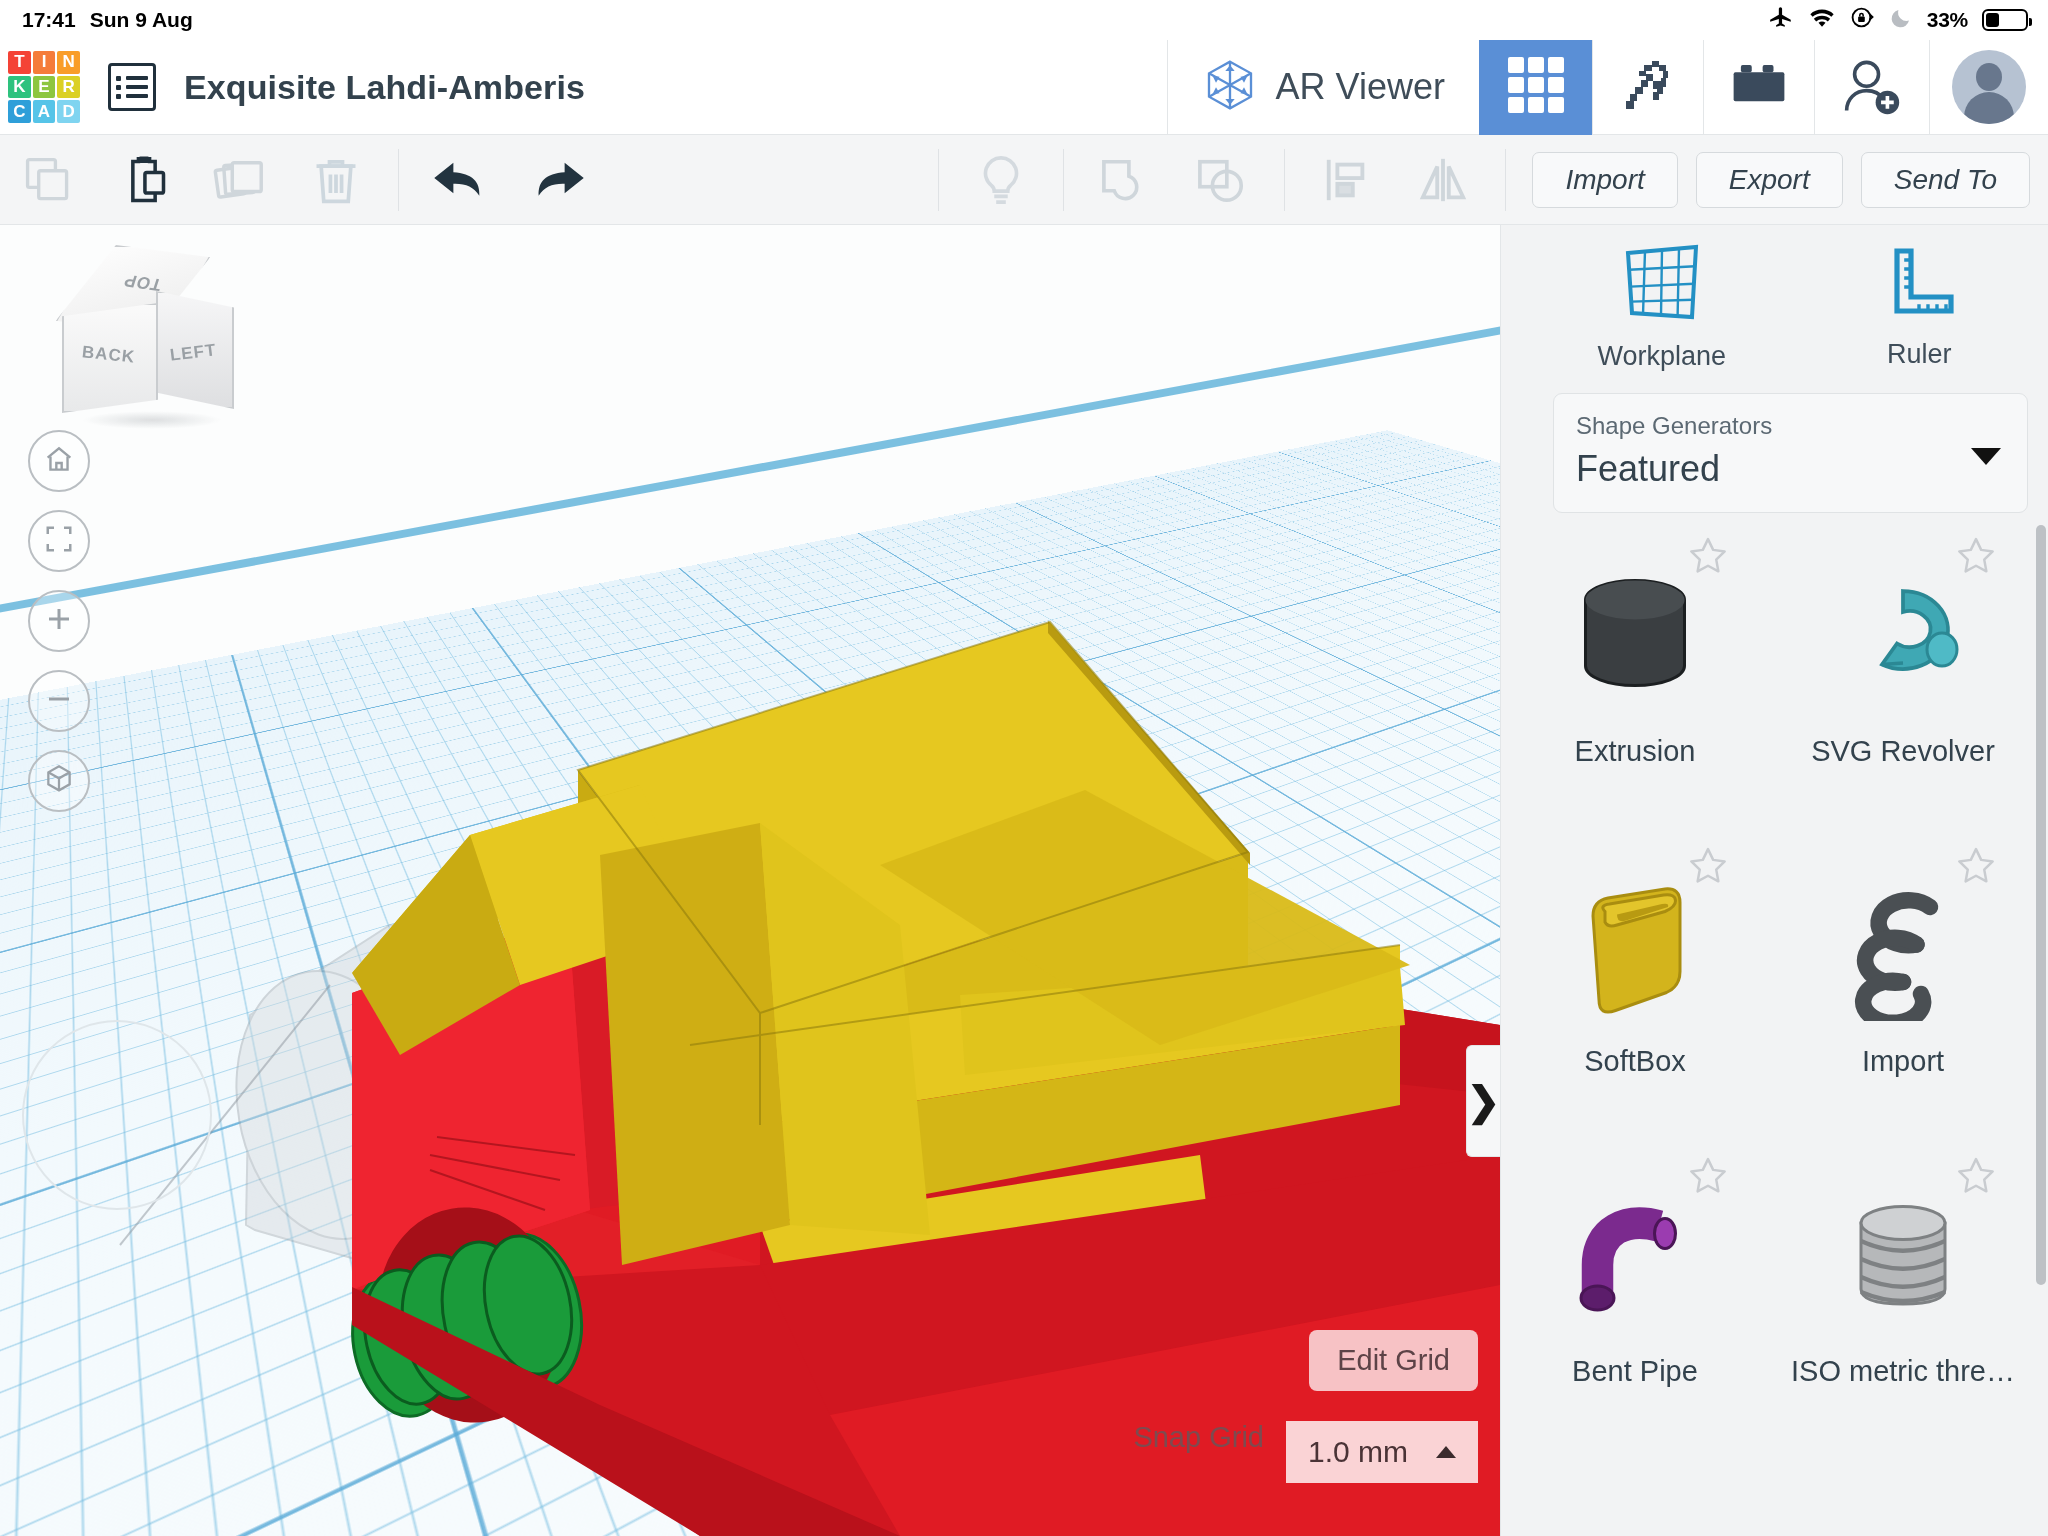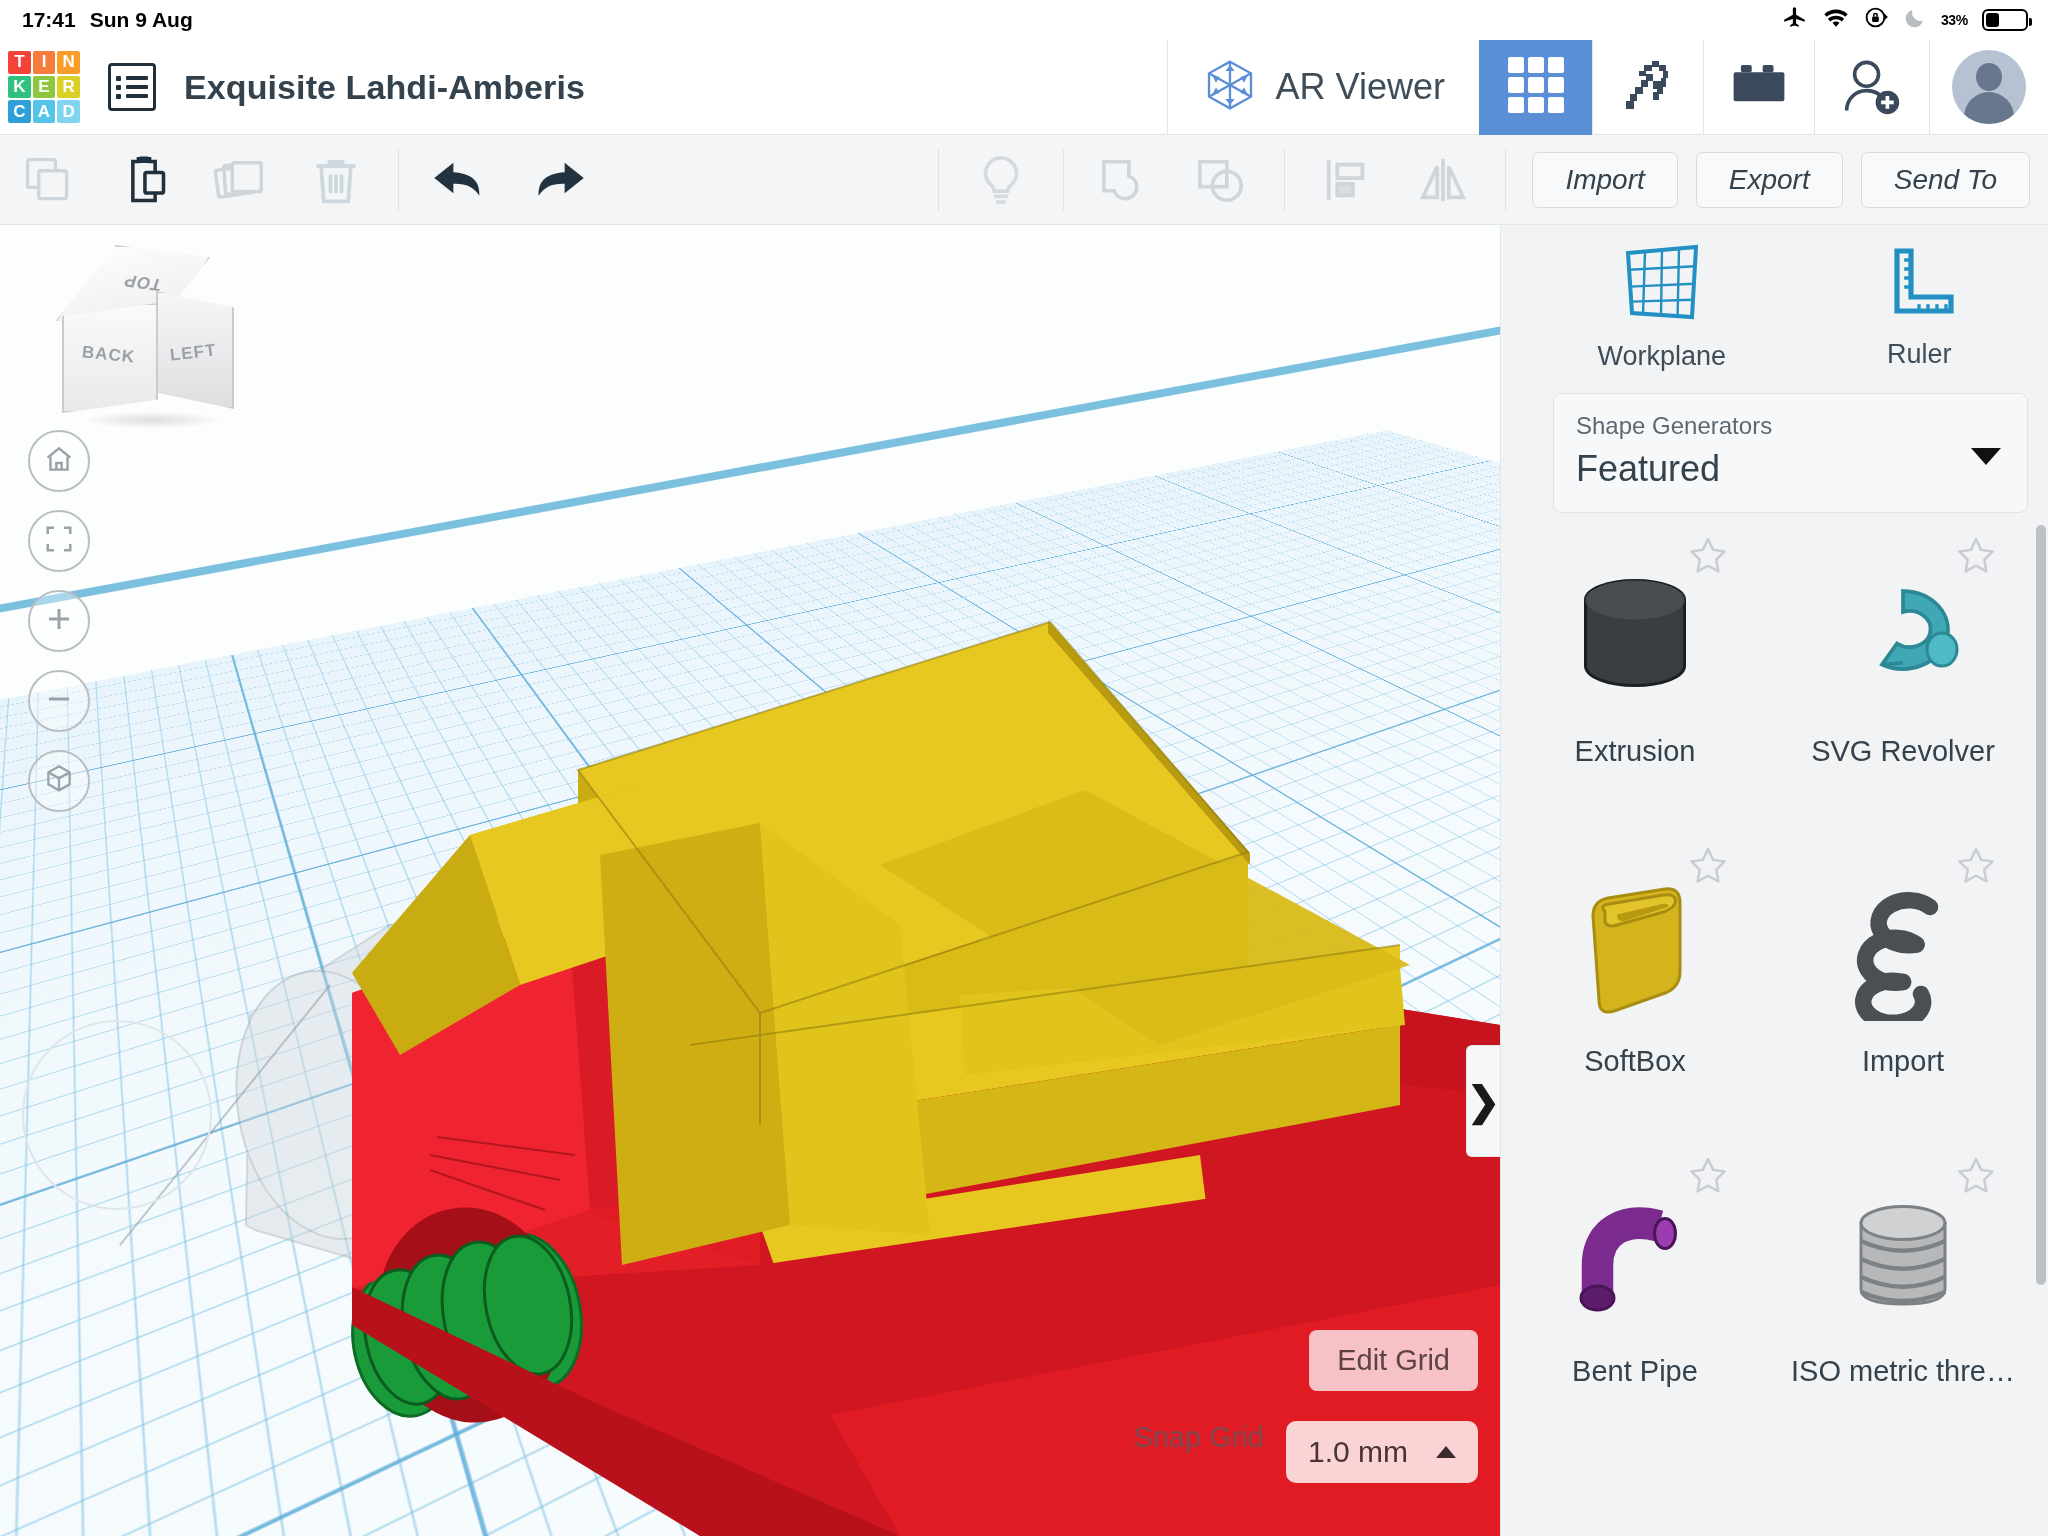--- a/index.html
+++ b/index.html
@@ -12,21 +12,21 @@
   #root { position: relative; width: 2048px; height: 1536px; }
 
   
   .statusbar {
     position: absolute; top: 0; left: 0; width: 2048px; height: 40px;
     display: flex; align-items: center; background: #ffffff;
     font-size: 21px; font-weight: 600; color: #000;
   }
   .sb-left { display: flex; align-items: center; gap: 14px; padding-left: 22px; }
   .sb-right { margin-left: auto; display: flex; align-items: center; gap: 14px; padding-right: 20px; }
-  .sb-pct { font-size: 14px; font-weight: 600; letter-spacing: -0.3px; }
+  .sb-pct { font-size: 21px; font-weight: 600; letter-spacing: -0.3px; }
   .batt {
     width: 46px; height: 22px; border: 2px solid #000; border-radius: 6px;
     position: relative; display: flex; align-items: center; padding: 2px;
   }
   .batt::after {
     content: ""; position: absolute; right: -6px; top: 7px;
     width: 3px; height: 8px; background: #000; border-radius: 0 2px 2px 0;
   }
   .batt-fill { height: 100%; background: #000; border-radius: 3px; width: 33%; }
 
@@ -176,21 +176,21 @@
     position: absolute; right: 22px; top: 1105px;
     padding: 14px 28px; background: #f7c2c5; border-radius: 8px;
     color: #5d4347; font-size: 29px;
   }
   .snaprow {
     position: absolute; right: 22px; top: 1196px;
     display: flex; align-items: flex-start; gap: 22px;
   }
   .snaplabel { color: #7d4b50; font-size: 29px; }
   .snapsel {
-    padding: 14px 22px; background: #fad3d5; border-radius: 10px;
+    padding: 14px 22px; background: #fad3d5; border-radius: 0;
     color: #4a3336; font-size: 30px; display: flex; align-items: center; gap: 28px;
   }
   .caret-up { width:0; height:0; border-left:10px solid transparent; border-right:10px solid transparent; border-bottom:12px solid #3b2b2d; }
 
   
   .collapse-handle {
     position: absolute; right: 0; top: 820px; width: 34px; height: 112px;
     background: #f6f7f8; border: 1px solid #e3e6e8; border-right: none;
     border-radius: 6px 0 0 6px; display:flex; align-items:center; justify-content:center;
     font-size: 40px; color: #1a1a1a; font-weight: 600;

